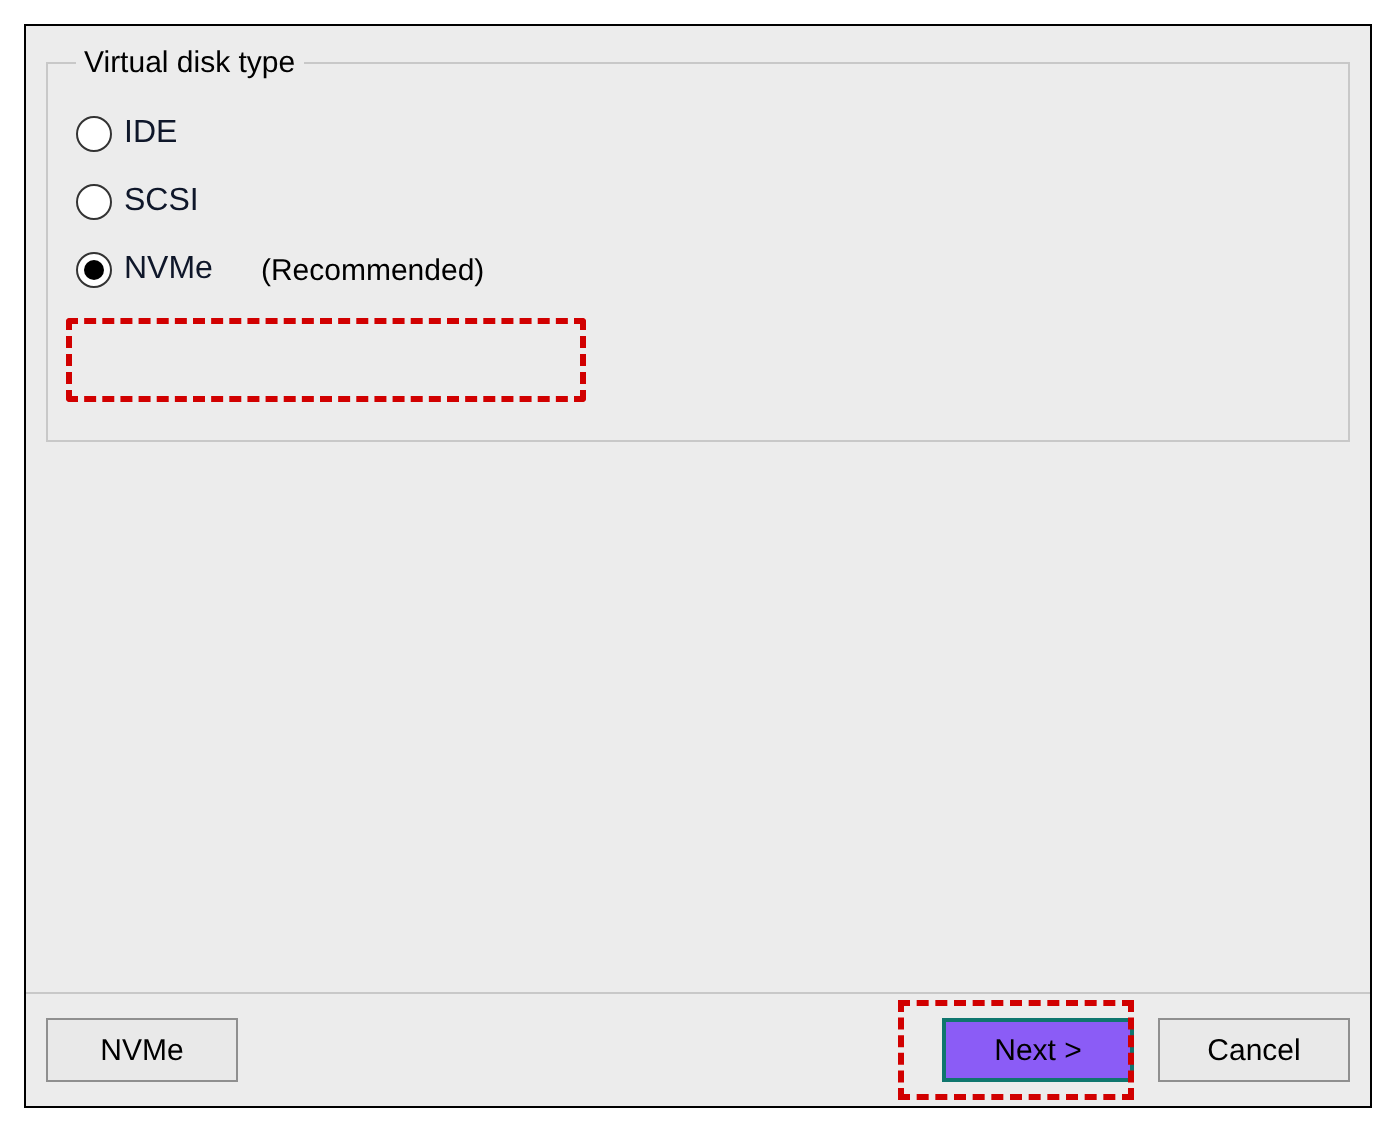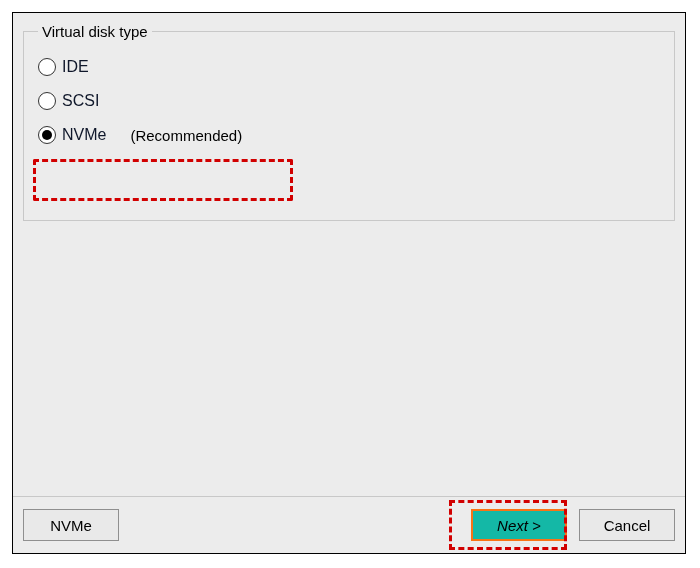--- a/index.html
+++ b/index.html
@@ -100,23 +100,22 @@
     min-width: 96px;
     background: #e9e9e9;
     border: 1px solid #8f8f8f;
     font: inherit;
     font-size: 15px;
     color: #000;
     cursor: pointer;
     padding: 0 10px;
   }
   button.win.primary {
-    border: 2px solid #f97316;
-    background: #14b8a6;
-    font-style: italic;
+    border: 2px solid #0f766e;
+    background: #8b5cf6;
   }
   .highlight-next {
     position: absolute;
     border: 3px dashed #d10000;
     pointer-events: none;
     left: 436px;
     top: 3px;
     width: 118px;
     height: 50px;
   }

